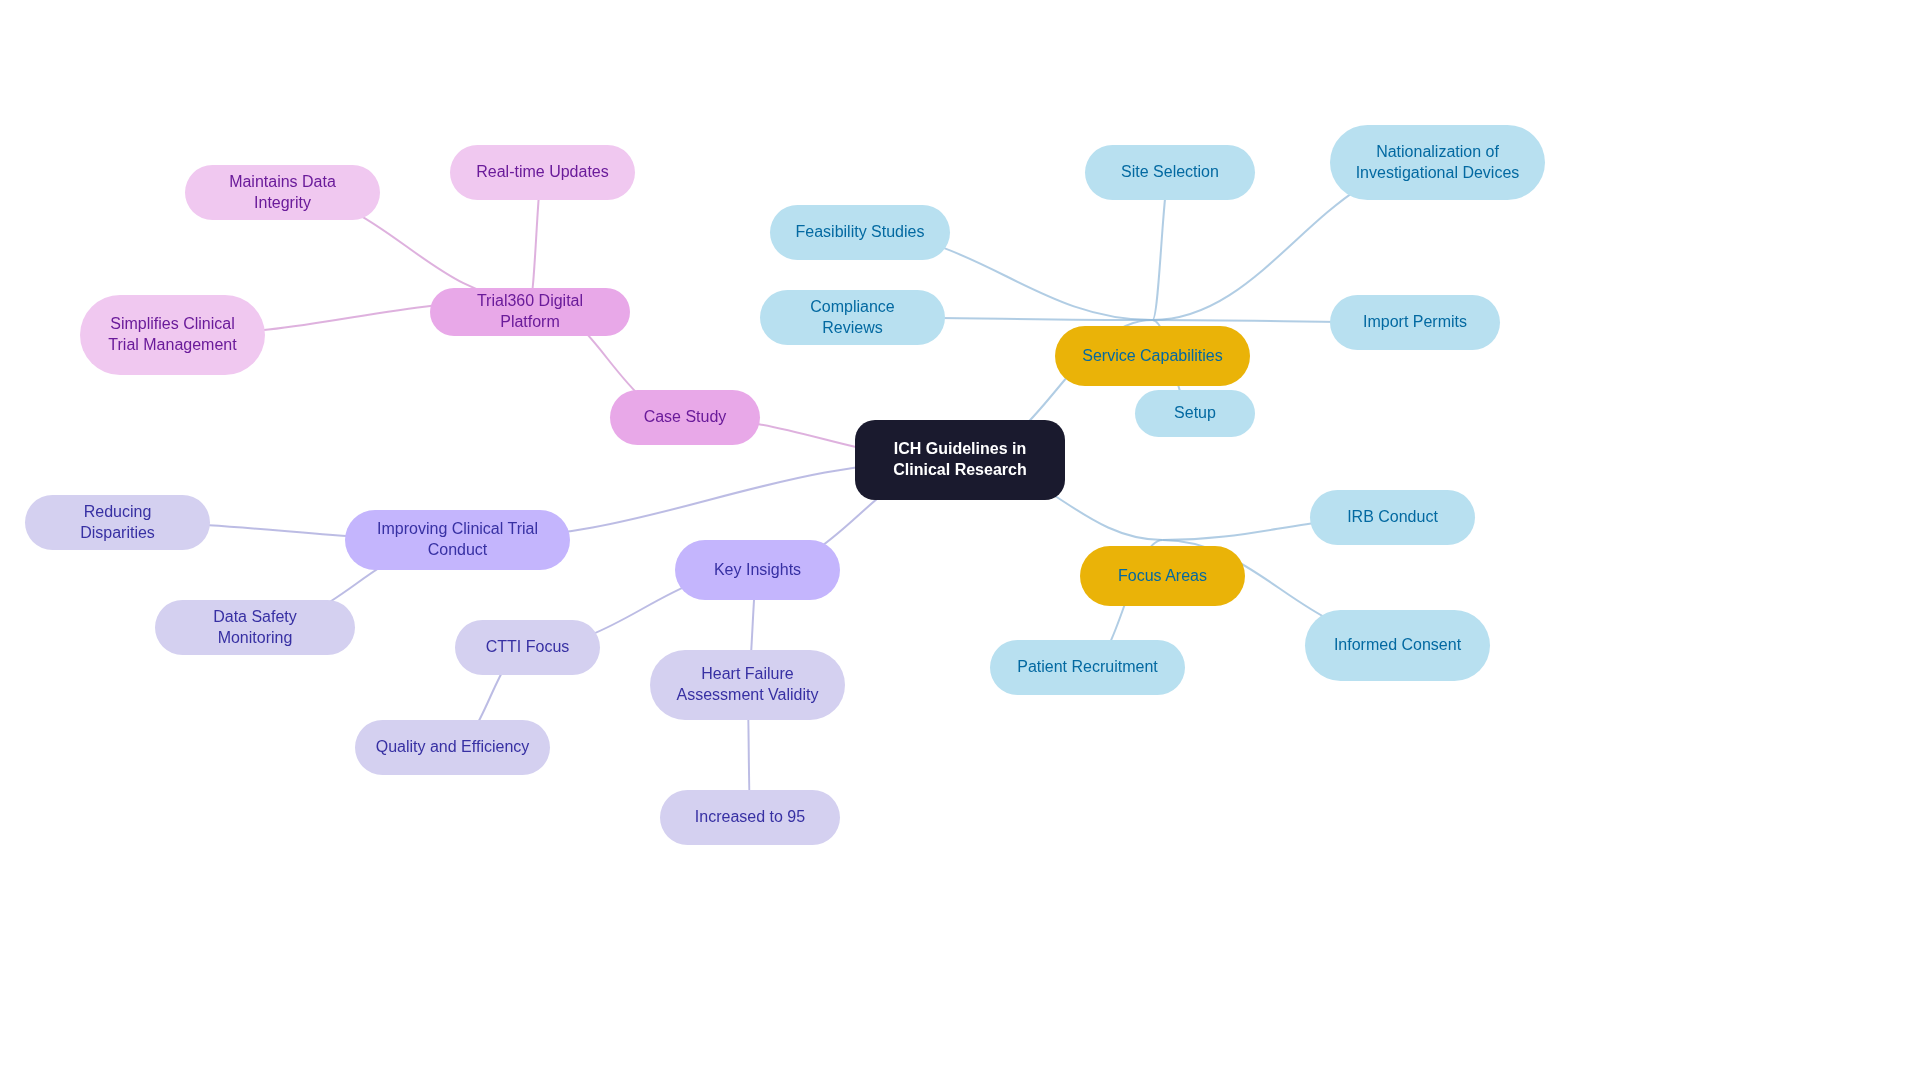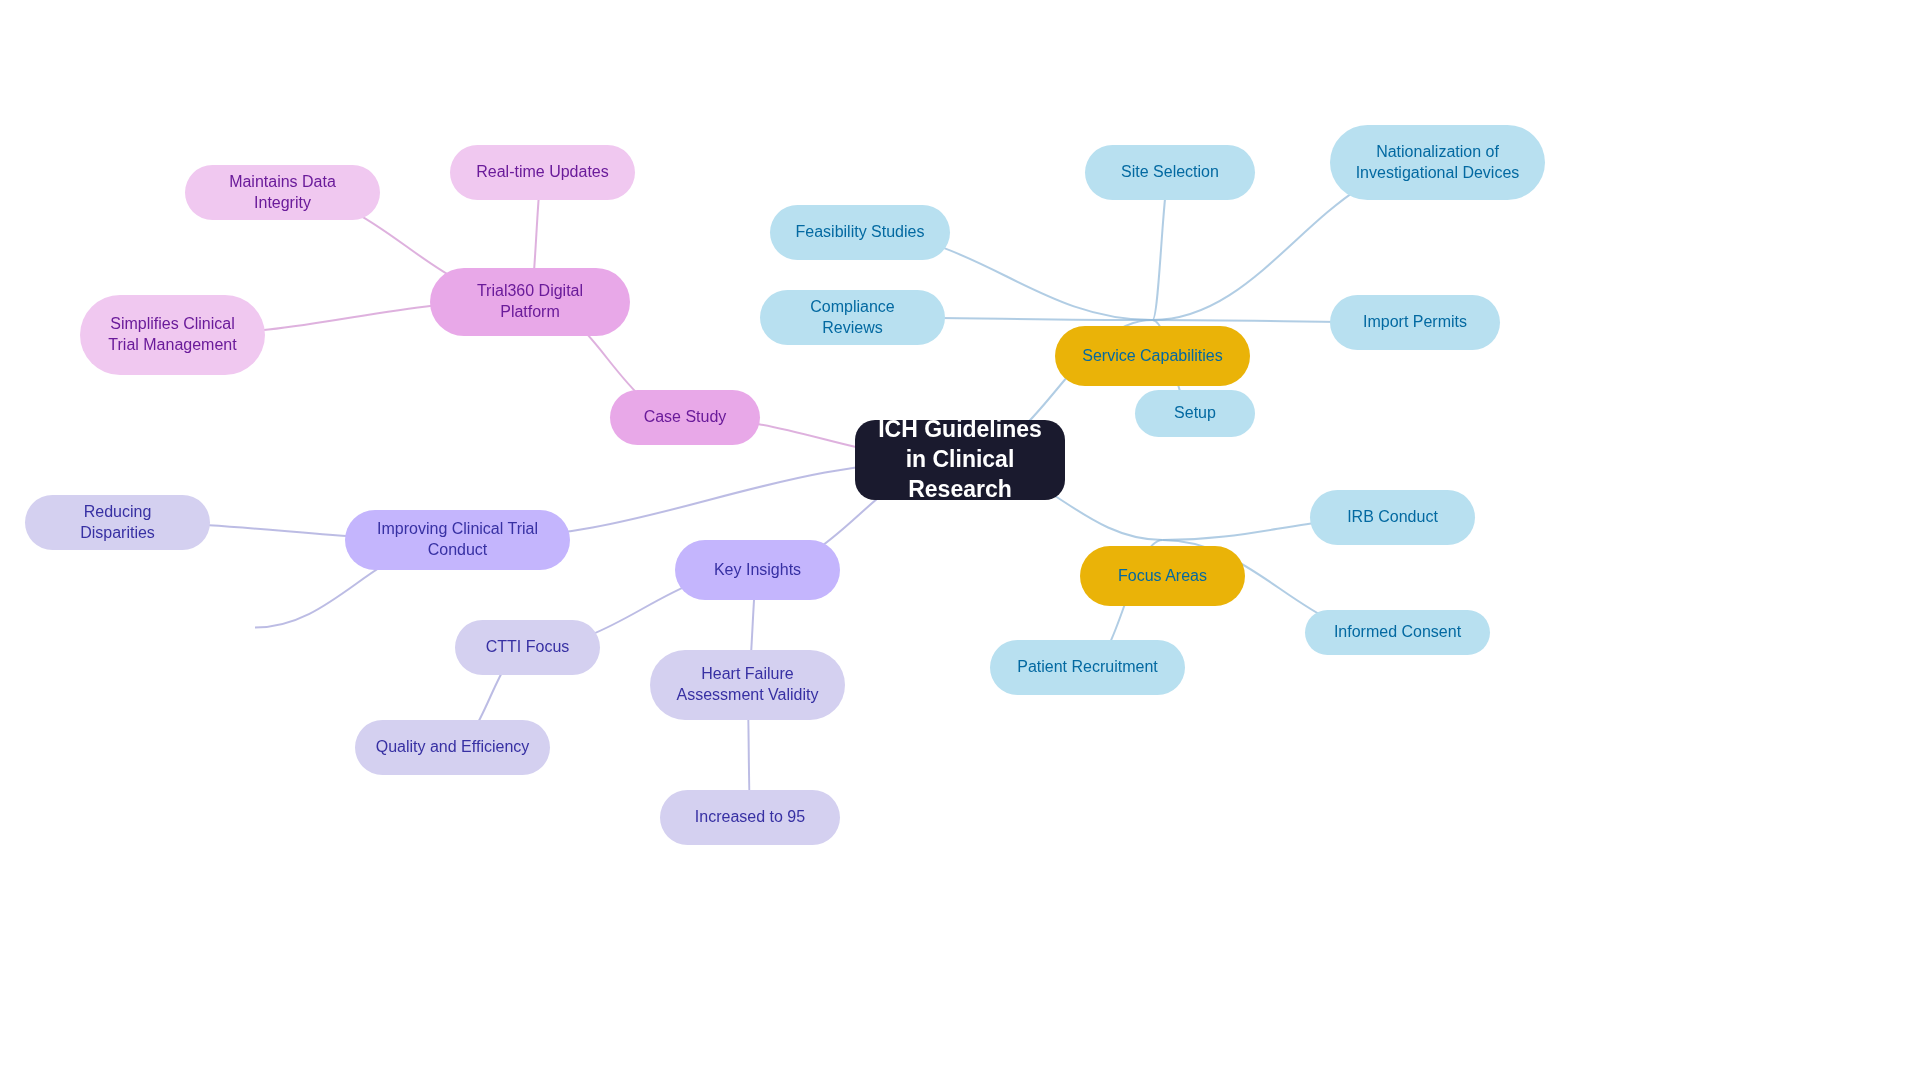--- a/index.html
+++ b/index.html
@@ -34,21 +34,21 @@
       font-size: 16px;
       font-weight: 500;
       padding: 12px 20px;
       z-index: 2;
       cursor: pointer;
       line-height: 1.3;
     }
     .node-center {
       background: #1a1a2e;
       color: #ffffff;
-      font-size: 23px;
+      font-size: 16px;
       font-weight: 600;
       border-radius: 20px;
       width: 210px;
       height: 80px;
     }
     .node-pink {
       background: #f0c8f0;
       color: #6a1b9a;
       border: none;
     }
@@ -104,35 +104,36 @@
       <path d="M 1152.5 320 C 1266.5 320, 1323.5 162.5, 1437.5 162.5" stroke="#90b8d8" stroke-width="2" fill="none" opacity="0.7"></path>
       <path d="M 1152.5 320 C 1257.5 320, 1310 322.5, 1415 322.5" stroke="#90b8d8" stroke-width="2" fill="none" opacity="0.7"></path>
       <path d="M 1152.5 320 C 1169.5 320, 1178 417.5, 1195 417.5" stroke="#90b8d8" stroke-width="2" fill="none" opacity="0.7"></path>
       <path d="M 960 460 C 1041 460, 1081.5 540, 1162.5 540" stroke="#90b8d8" stroke-width="2" fill="none" opacity="0.7"></path>
       <path d="M 1162.5 540 C 1132.5 540, 1117.5 667.5, 1087.5 667.5" stroke="#90b8d8" stroke-width="2" fill="none" opacity="0.7"></path>
       <path d="M 1162.5 540 C 1254.5 540, 1300.5 517.5, 1392.5 517.5" stroke="#90b8d8" stroke-width="2" fill="none" opacity="0.7"></path>
       <path d="M 1162.5 540 C 1256.5 540, 1303.5 637.5, 1397.5 637.5" stroke="#90b8d8" stroke-width="2" fill="none" opacity="0.7"></path>
     </svg>
 <div class="node node-center" style="left: 855px; top: 420px; width: 210px; height: 80px;">ICH Guidelines in Clinical Research</div>
     <div class="node node-pink-mid" style="left: 610px; top: 390px; width: 150px; height: 55px;">Case Study</div>
-    <div class="node node-pink-mid" style="left: 430px; top: 268px; width: 200px; height: 68px;">Trial360 Digital Platform</div>
+    <div class="node node-pink-mid" style="left: 430px; top: 288px; width: 200px; height: 48px;">Trial360 Digital Platform</div>
     <div class="node node-pink" style="left: 185px; top: 165px; width: 195px; height: 55px;">Maintains Data Integrity</div>
     <div class="node node-pink" style="left: 450px; top: 145px; width: 185px; height: 55px;">Real-time Updates</div>
     <div class="node node-pink" style="left: 80px; top: 295px; width: 185px; height: 80px;">Simplifies Clinical Trial Management</div>
     <div class="node node-lavender-mid" style="left: 345px; top: 510px; width: 225px; height: 60px;">Improving Clinical Trial Conduct</div>
     <div class="node node-lavender" style="left: 25px; top: 495px; width: 185px; height: 55px;">Reducing Disparities</div>
+    <div class="node node-lavender" style="left: 155px; top: 600px; width: 200px; height: 55px;">Data Safety Monitoring</div>
     <div class="node node-lavender-mid" style="left: 675px; top: 540px; width: 165px; height: 60px;">Key Insights</div>
     <div class="node node-lavender" style="left: 455px; top: 620px; width: 145px; height: 55px;">CTTI Focus</div>
     <div class="node node-lavender" style="left: 355px; top: 720px; width: 195px; height: 55px;">Quality and Efficiency</div>
     <div class="node node-lavender" style="left: 650px; top: 650px; width: 195px; height: 70px;">Heart Failure Assessment Validity</div>
     <div class="node node-lavender" style="left: 660px; top: 790px; width: 180px; height: 55px;">Increased to 95</div>
     <div class="node node-blue-mid" style="left: 1055px; top: 290px; width: 195px; height: 60px;">Service Capabilities</div>
     <div class="node node-blue" style="left: 770px; top: 205px; width: 180px; height: 55px;">Feasibility Studies</div>
     <div class="node node-blue" style="left: 760px; top: 290px; width: 185px; height: 55px;">Compliance Reviews</div>
     <div class="node node-blue" style="left: 1085px; top: 145px; width: 170px; height: 55px;">Site Selection</div>
     <div class="node node-blue" style="left: 1330px; top: 125px; width: 215px; height: 75px;">Nationalization of Investigational Devices</div>
     <div class="node node-blue" style="left: 1330px; top: 295px; width: 170px; height: 55px;">Import Permits</div>
     <div class="node node-blue" style="left: 1135px; top: 390px; width: 120px; height: 47px;">Setup</div>
     <div class="node node-blue-mid" style="left: 1080px; top: 510px; width: 165px; height: 60px;">Focus Areas</div>
     <div class="node node-blue" style="left: 990px; top: 640px; width: 195px; height: 55px;">Patient Recruitment</div>
     <div class="node node-blue" style="left: 1310px; top: 490px; width: 165px; height: 55px;">IRB Conduct</div>
-    <div class="node node-blue" style="left: 1305px; top: 610px; width: 185px; height: 45px;">Informed Consent</div>
+    <div class="node node-blue" style="left: 1305px; top: 610px; width: 185px; height: 71px;">Informed Consent</div>
   </div>
 
 </body></html>

